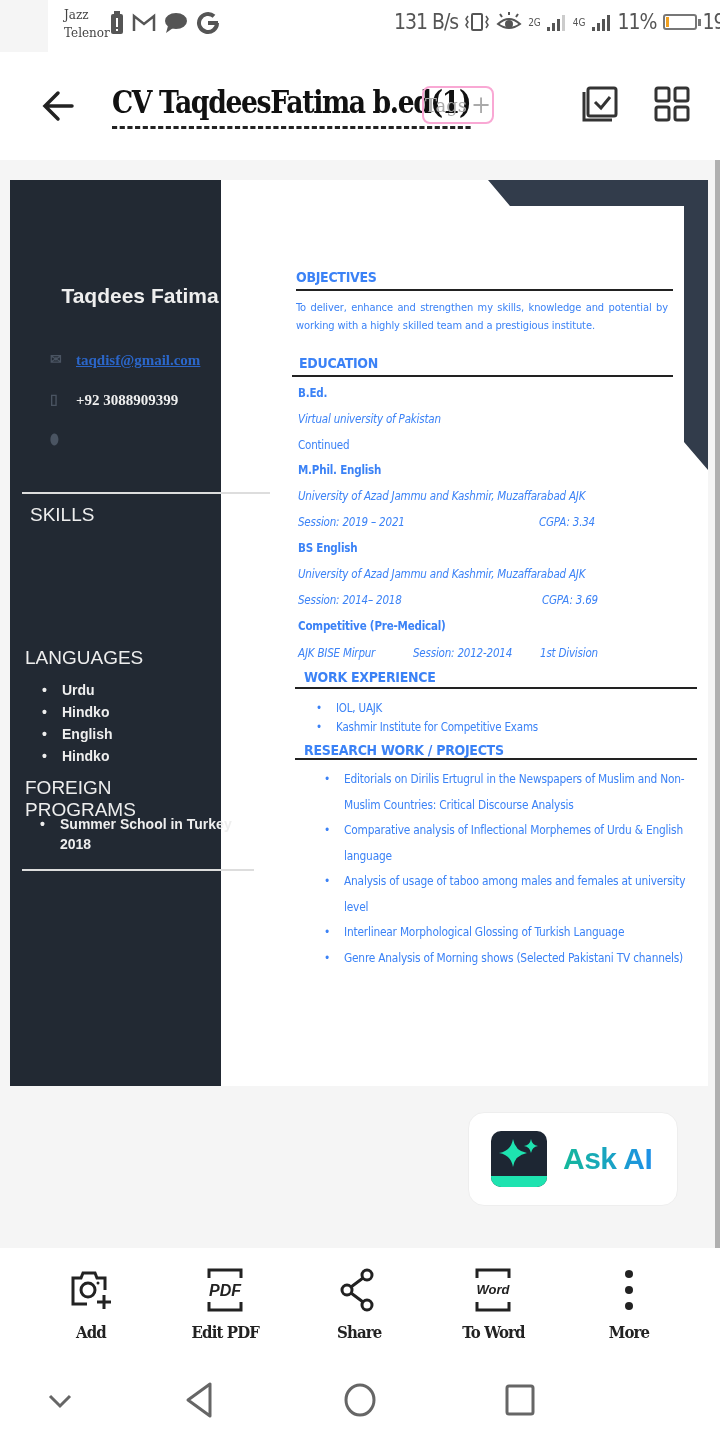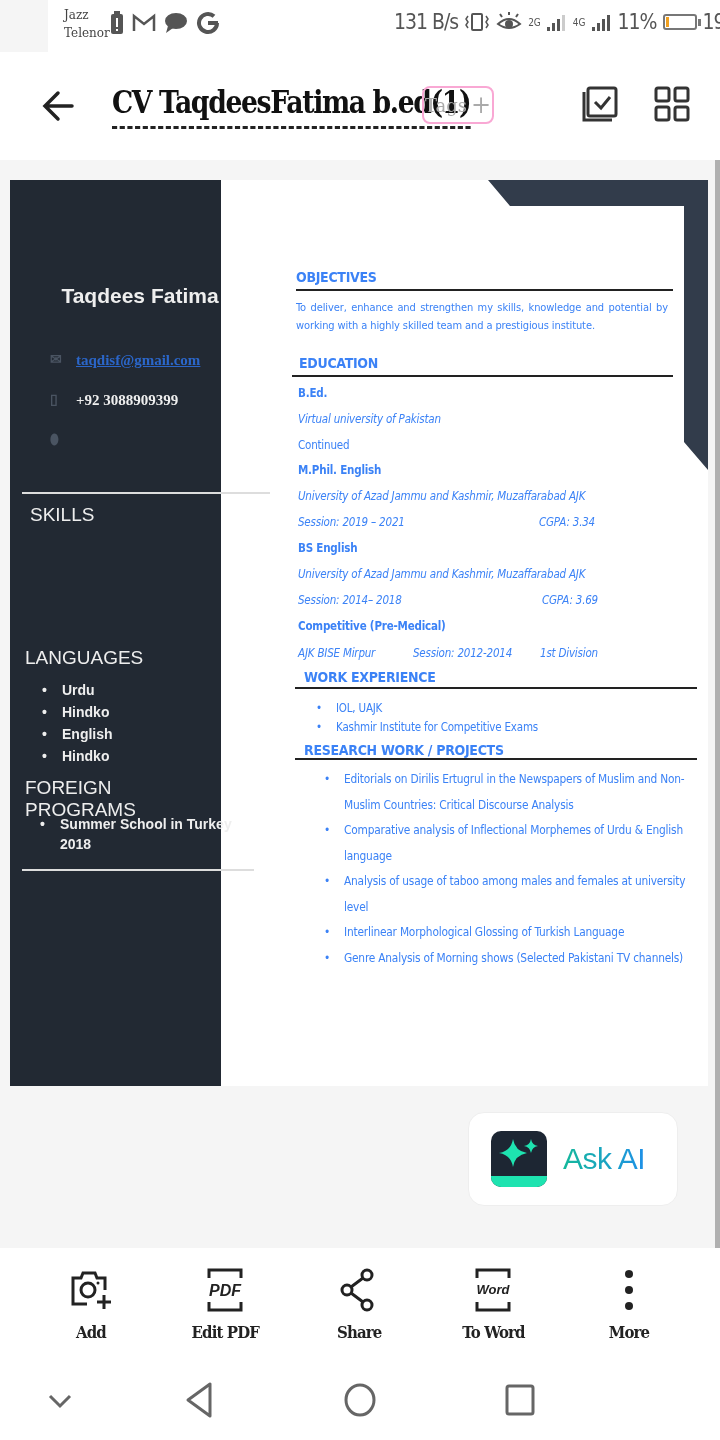--- a/index.html
+++ b/index.html
@@ -53,21 +53,21 @@
   .work-list li { position: relative; padding-left: 24px; line-height: 19px; }
   .work-list li::before { content: "•"; position: absolute; left: 4px; }
   .research-list { position: absolute; list-style: none; font-size: 11.8px; letter-spacing: -0.2px; }
   .research-list li { position: relative; padding-left: 28px; line-height: 25.5px; width: 370px; }
   .research-list li::before { content: "•"; position: absolute; left: 8px; }
 
   
   .ask-ai { position: absolute; left: 468px; top: 952px; width: 210px; height: 94px; background: #fff; border-radius: 16px; border: 1px solid #eee; display: flex; align-items: center; }
   .ask-ai .logo { margin-left: 22px; width: 56px; height: 56px; border-radius: 10px; background: #1d2633; position: relative; overflow: hidden; }
   .ask-ai .logo .band { position: absolute; left: 0; right: 0; bottom: 0; height: 11px; background: #1ee3b0; }
-  .ask-ai .label { margin-left: 16px; font-size: 30px; font-weight: normal; background: linear-gradient(90deg, #14b89a, #1e90e8); -webkit-background-clip: text; background-clip: text; color: transparent; letter-spacing: -0.5px; }
+  .ask-ai .label { margin-left: 16px; font-size: 30px; font-weight: bold; background: linear-gradient(90deg, #14b89a, #1e90e8); -webkit-background-clip: text; background-clip: text; color: transparent; letter-spacing: -0.5px; }
 
   
   .toolbar { position: absolute; left: 0; top: 1248px; width: 720px; height: 112px; background: #fff; }
   .tool { position: absolute; top: 18px; width: 110px; display: flex; flex-direction: column; align-items: center; text-align: center; }
   .tool svg { width: 48px; height: 48px; }
   .tool .tlabel { margin-top: 8px; font-family: "DejaVu Serif", serif; font-weight: bold; font-size: 17px; color: #222; letter-spacing: -1px; transform: scaleX(0.88); }
 
   
   .navbar { position: absolute; left: 0; top: 1360px; width: 720px; height: 80px; background: #fff; }
   .nav { position: absolute; top: 18px; width: 44px; height: 44px; }

